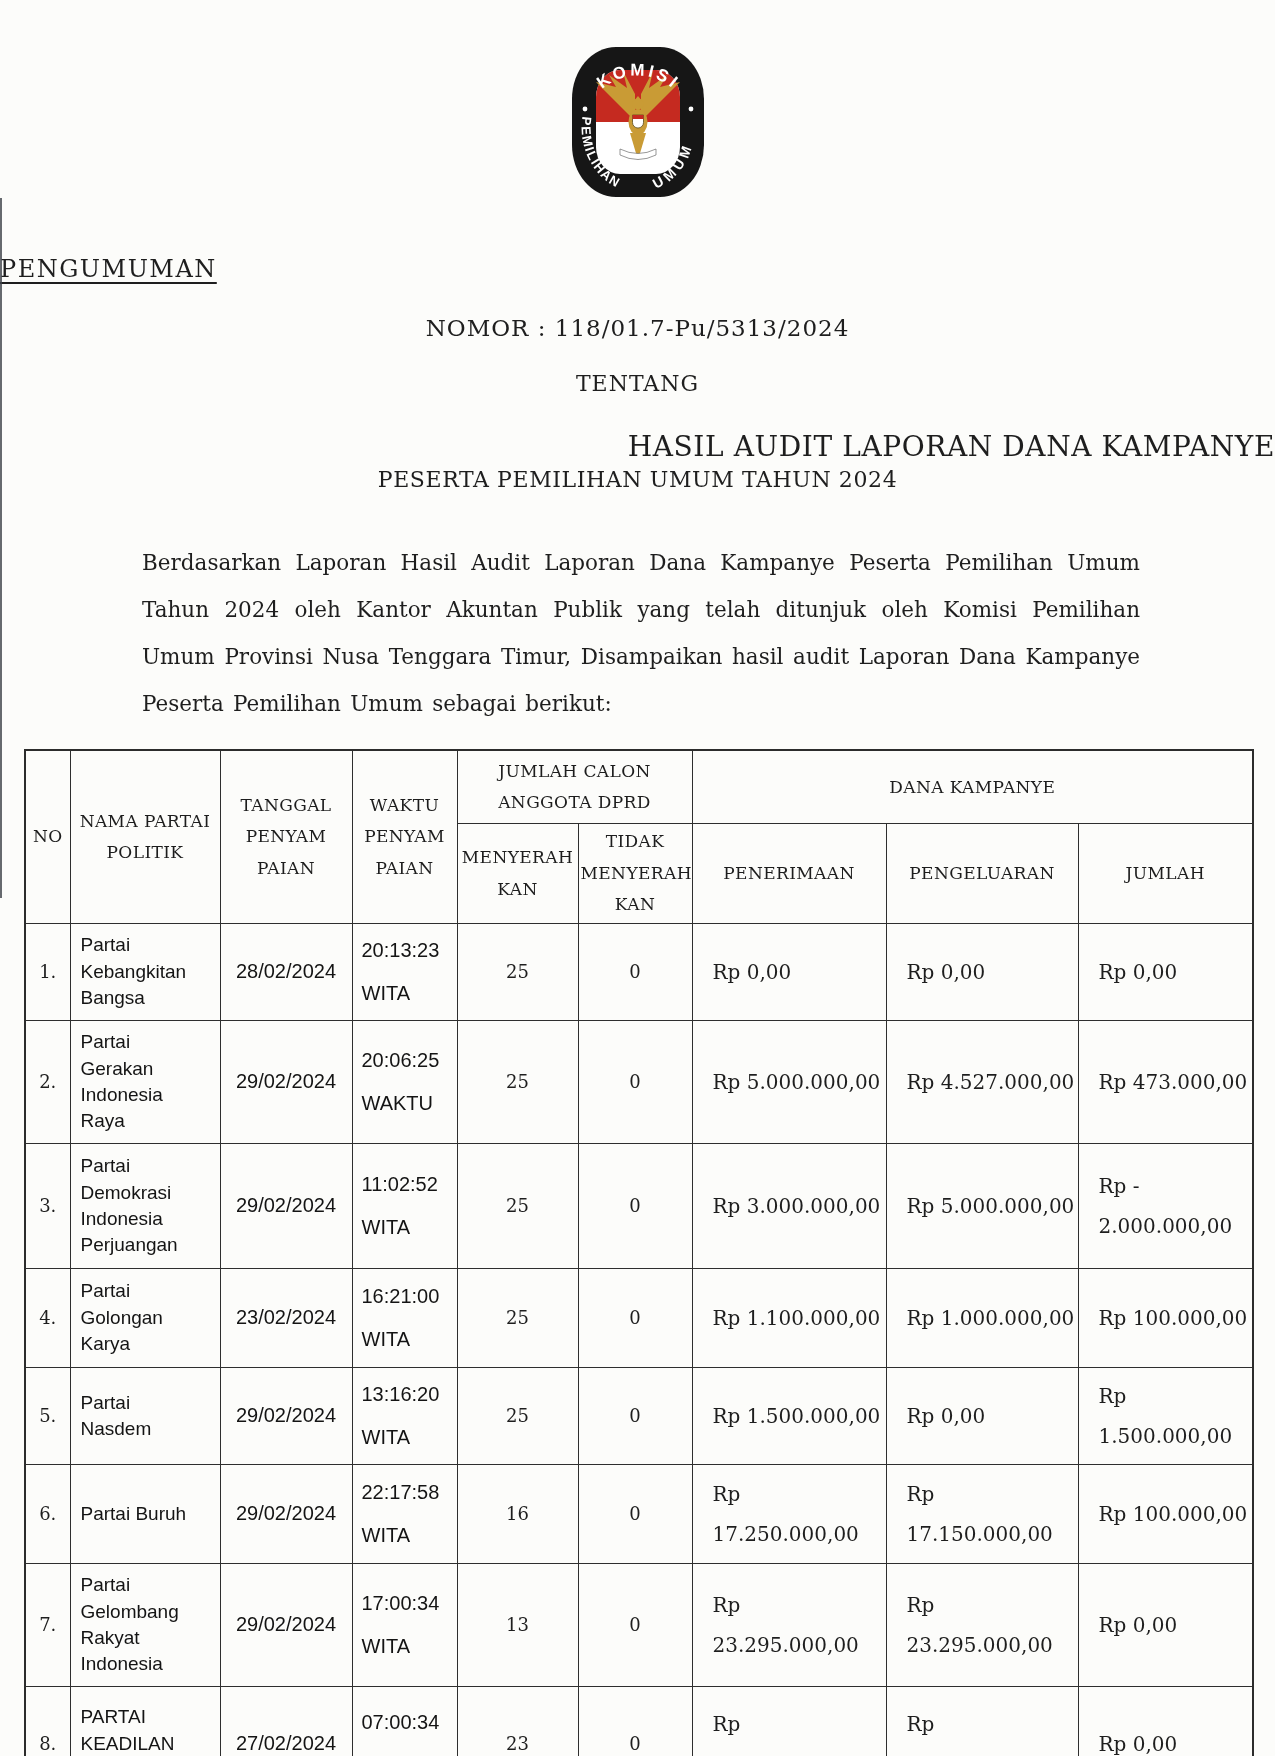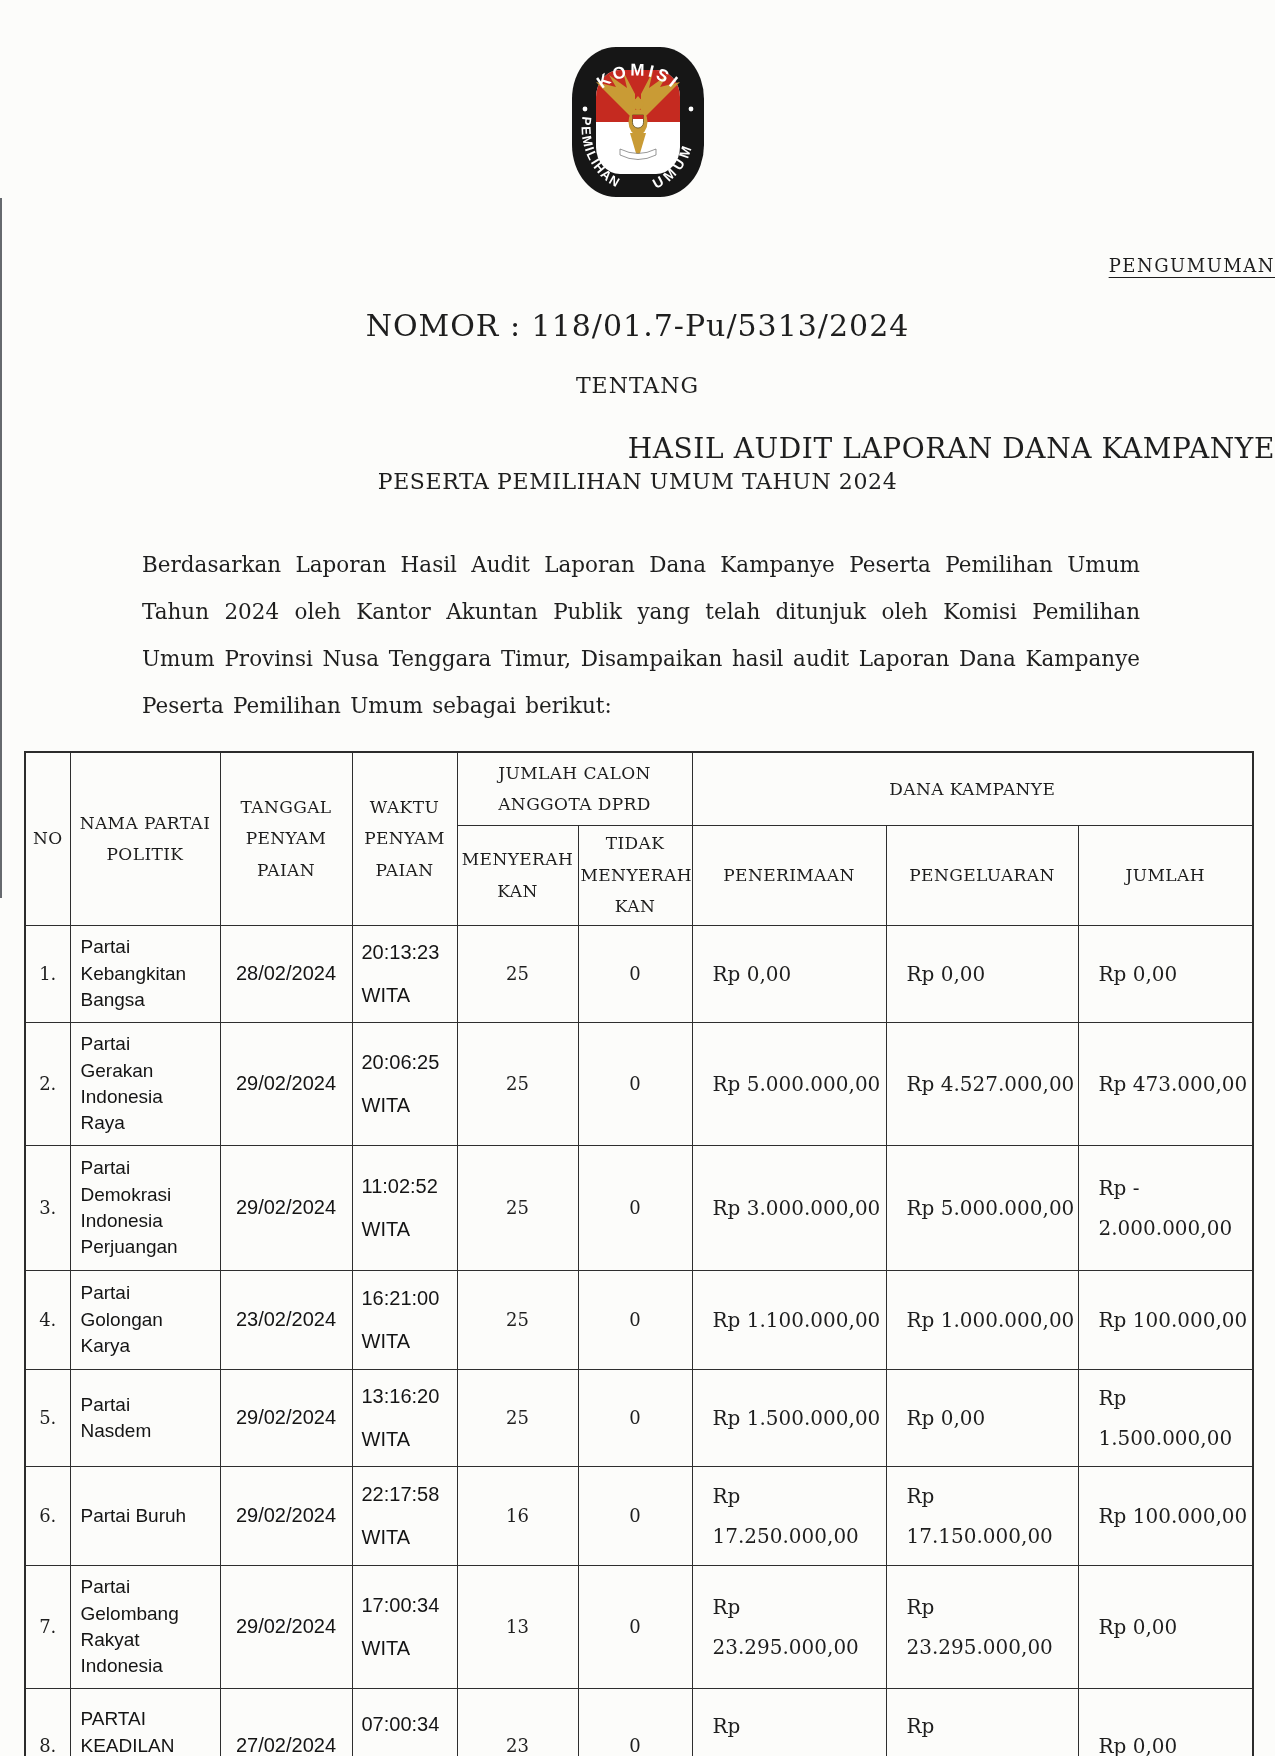--- a/index.html
+++ b/index.html
@@ -10,23 +10,23 @@
     background:#fcfcfa;
     overflow:hidden;
     font-family:"DejaVu Serif", serif;
     color:#1e1e1e;
   }
   
   .scan-edge{position:absolute;left:0;top:198px;width:2px;height:700px;background:#40434b;opacity:.8;}
 
   .logo{display:block;width:134px;height:152px;margin:46px auto 0;}
 
-  .doc-title{margin:57px 0 0;text-align:right;font-size:18px;font-weight:normal;
+  .doc-title{margin:57px 0 0;text-align:left;font-size:24px;font-weight:normal;
     letter-spacing:1.5px;text-decoration:underline;text-underline-offset:5px;}
-  .doc-number{margin-top:32px;text-align:center;font-size:30px;letter-spacing:1px;}
+  .doc-number{margin-top:32px;text-align:center;font-size:23px;letter-spacing:1px;}
   .doc-about{margin-top:30px;text-align:center;font-size:22px;letter-spacing:1px;}
   .doc-subject1{margin-top:34px;text-align:right;font-size:28px;letter-spacing:.6px;margin-left:48px;}
   .doc-subject2{margin-top:4px;text-align:center;font-size:22px;letter-spacing:.6px;}
 
   .paragraph{
     margin:48px 135px 0 142px;
     font-size:21.5px;line-height:2.18;
     text-align:justify;word-spacing:2.5px;
   }
 
@@ -173,21 +173,21 @@
         <td class="c-money">Rp 0,00</td>
       </tr>
       <tr>
         <td class="c-no">2.</td>
         <td class="c-party">Partai
 Gerakan
 Indonesia
 Raya</td>
         <td class="c-date">29/02/2024</td>
         <td class="c-time">20:06:25
-WITA</td>
+WAKTU</td>
         <td class="c-num">25</td>
         <td class="c-num">0</td>
         <td class="c-money">Rp 5.000.000,00</td>
         <td class="c-money">Rp 4.527.000,00</td>
         <td class="c-money">Rp 473.000,00</td>
       </tr>
       <tr>
         <td class="c-no">3.</td>
         <td class="c-party">Partai
 Demokrasi

